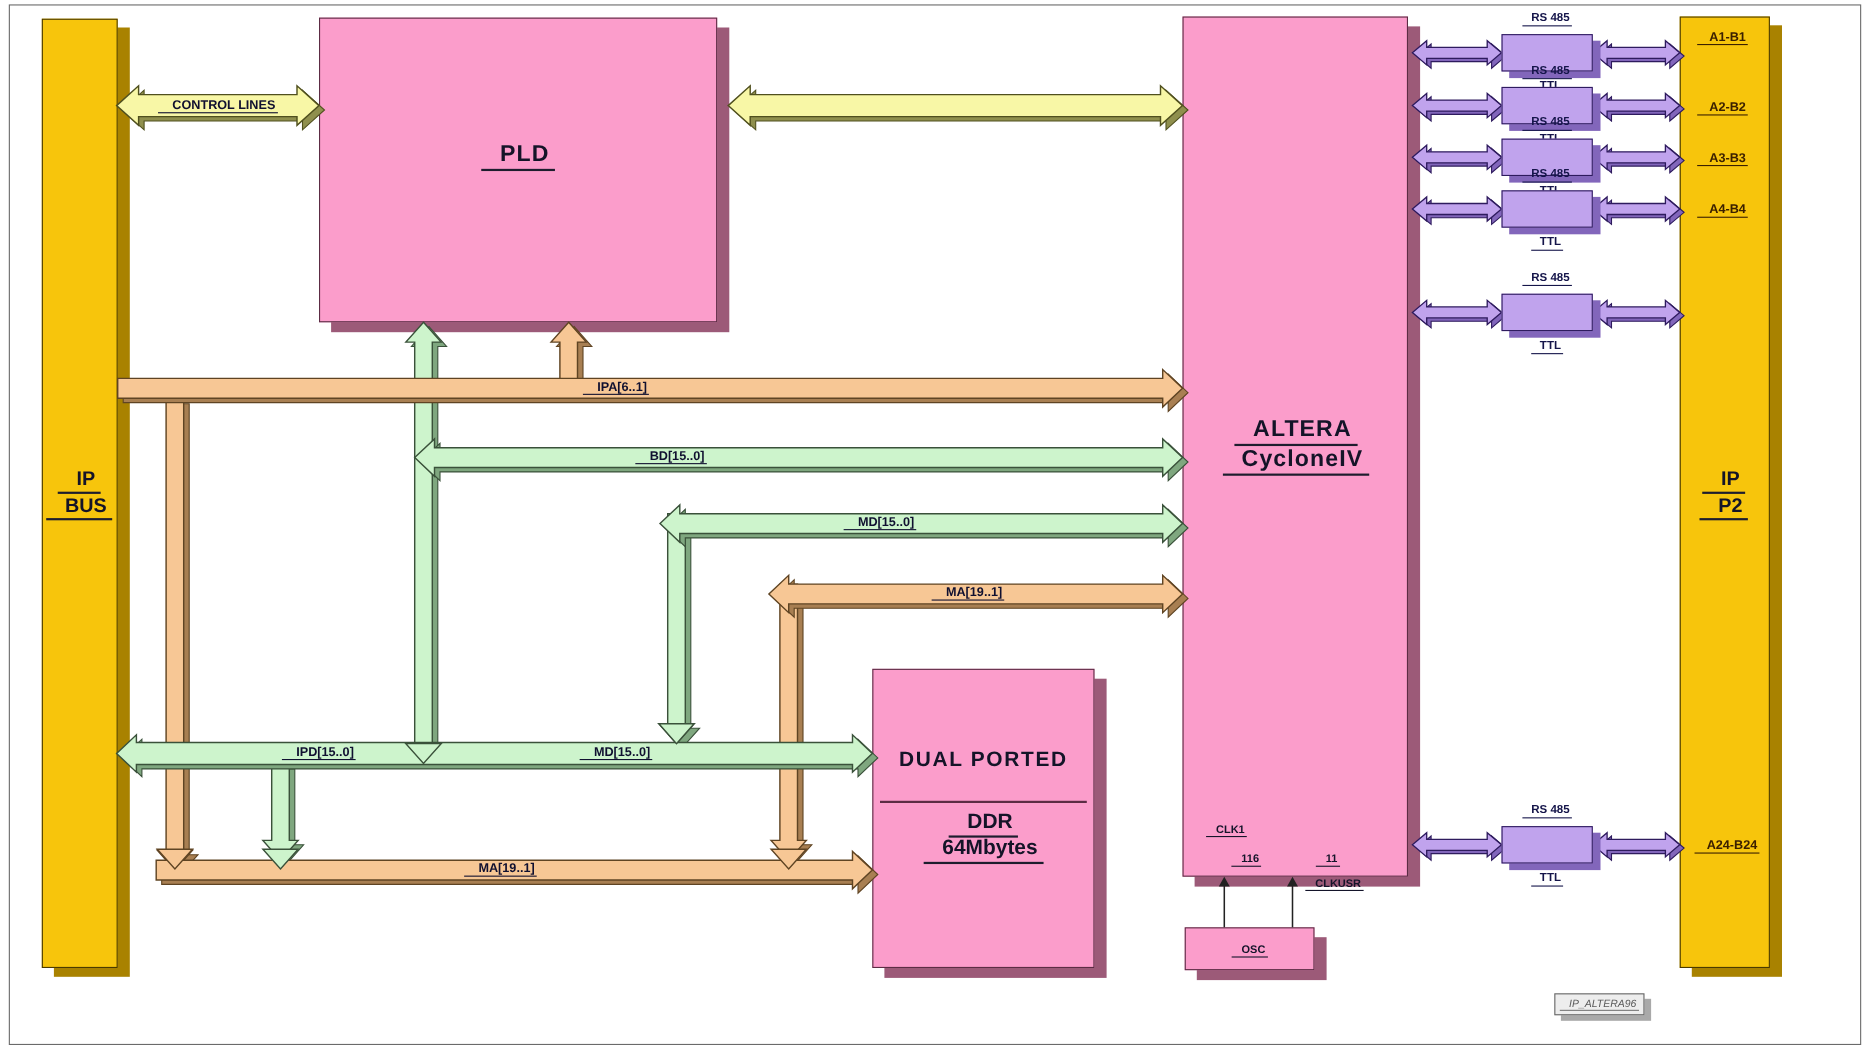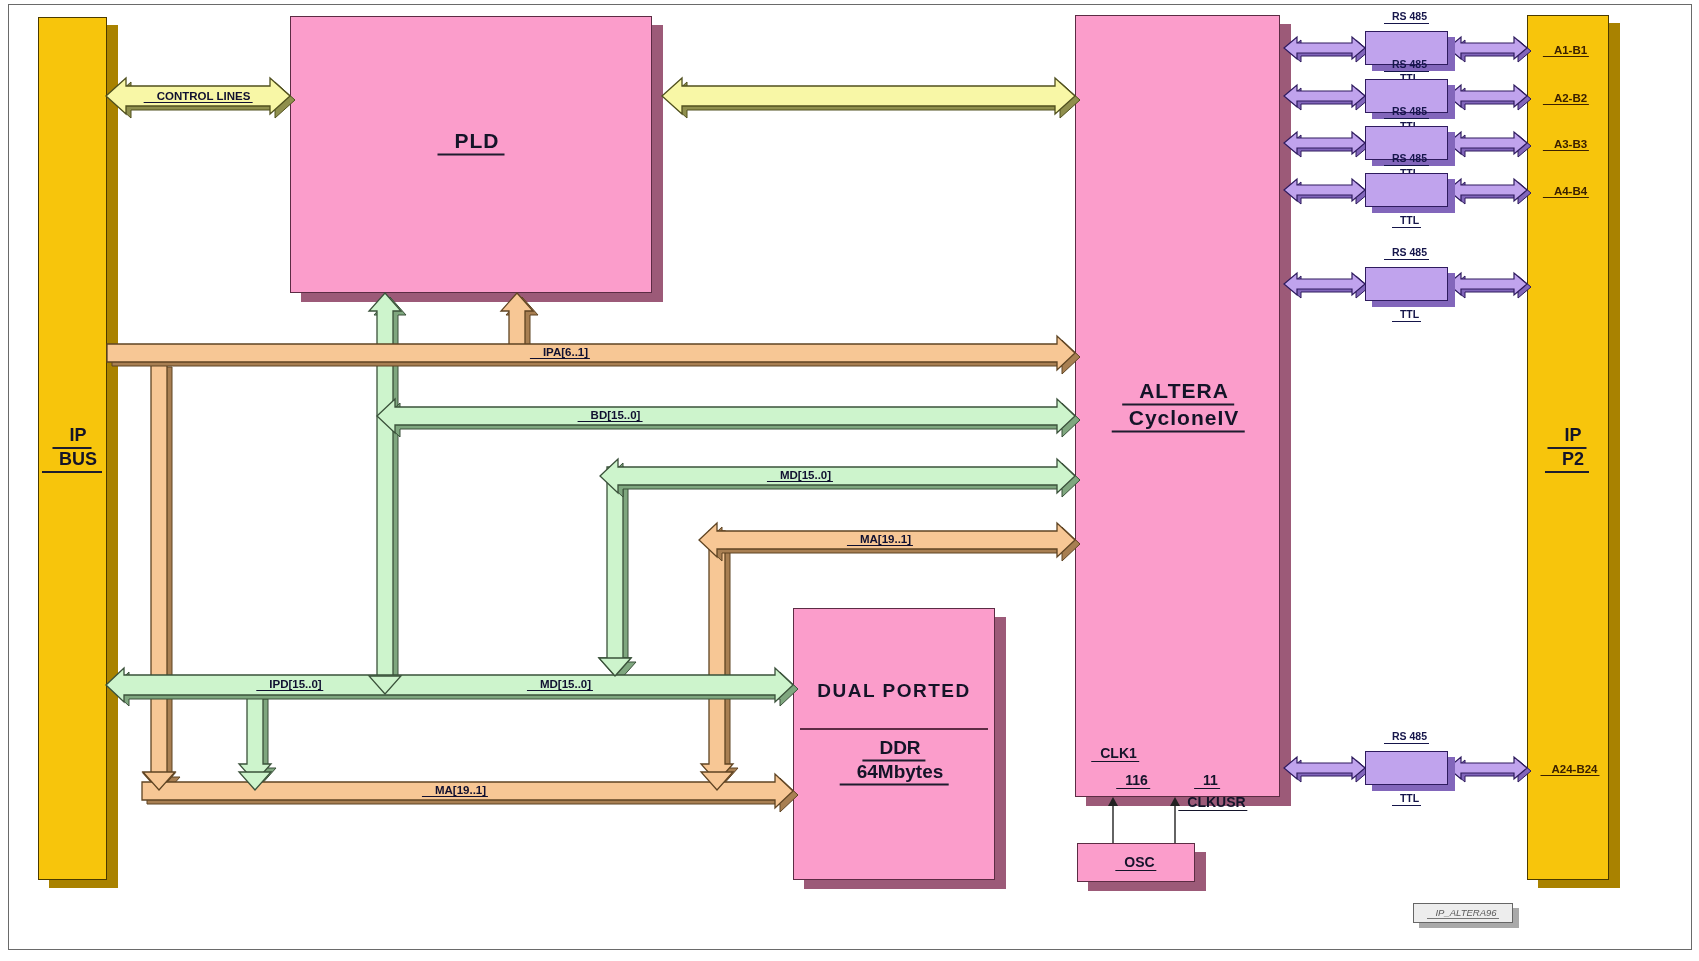--- a/index.html
+++ b/index.html
@@ -11,21 +11,21 @@
   .pink{background:#FB9DCB;border:1.4px solid #5c2c44;box-shadow:11px 9px 0 0 #9C5A78;}
   .purp{background:#C0A3ED;border:1.3px solid #2e1b5e;box-shadow:7px 6px 0 0 #8266BB;}
   .plate{background:#EDEDED;border:1.2px solid #666;box-shadow:6px 5px 0 0 #A9A9A9;}
   .lbl{position:absolute;transform:translate(-50%,-50%);white-space:nowrap;color:#141428;
        text-align:center;z-index:30;}
   .u{border-bottom:2px solid #1d1d2e;padding:0 5px 1px 17px;display:inline-block;}
   .net{font-size:11.5px;font-weight:bold;color:#101030;border-bottom:1.5px solid #101030;
        padding:0 2px 0 13px;}
   .port{font-size:11.5px;font-weight:bold;color:#3b2000;border-bottom:1.5px solid #3b2000;
         padding:0 2px 0 11px;}
-  .pin{font-size:14px;font-weight:bold;color:#14142a;border-bottom:1.5px solid #14142a;
+  .pin{font-size:10px;font-weight:bold;color:#14142a;border-bottom:1.5px solid #14142a;
        padding:0 2px 0 9px;}
   .big{font-size:21px;font-weight:bold;letter-spacing:1px;}
   .med{font-size:18px;font-weight:bold;}
   .rsbox{display:flex;flex-direction:column;align-items:center;justify-content:center;
          z-index:25;}
   .rsbox span{font-size:10.5px;font-weight:bold;color:#15154a;line-height:1.2;
               border-bottom:1.4px solid #15154a;padding:0 2px 0 8px;}
   .ddrline{position:absolute;left:6px;right:6px;top:119px;border-top:2px solid #5c2c44;}
   svg.wires{position:absolute;left:0;top:0;z-index:20;}
   .f-ye{fill:#F8F7A6;stroke:#50501e;stroke-width:1.3;}
@@ -74,21 +74,21 @@
   </div>
   <div class="blk purp rsbox" style="left:1365px;top:267px;width:83px;height:34px;">
     <span>RS 485</span>
     <span>TTL</span>
   </div>
   <div class="blk purp rsbox" style="left:1365px;top:751px;width:83px;height:34px;">
     <span>RS 485</span>
     <span>TTL</span>
   </div>
 
-  <div class="blk plate" style="left:1413px;top:903px;width:100px;height:20px;display:flex;align-items:center;justify-content:center;">
+  <div class="blk plate" style="left:1413px;top:903px;width:82px;height:20px;display:flex;align-items:center;justify-content:center;">
     <span class="platelbl">IP_ALTERA96</span>
   </div>
 
   <svg class="wires" width="1699" height="961" viewBox="0 0 1699 961">
     <defs>
       <polygon id="ctrl1" points="106,96 126,78 126,86 270,86 270,78 290,96 270,114 270,106 126,106 126,114"></polygon>
       <polygon id="ctrl2" points="662,96 682,78 682,86 1055,86 1055,78 1075,96 1055,114 1055,106 682,106 682,114"></polygon>
       <polygon id="ipa" points="107,344 1057,344 1057,336 1075,353 1057,370 1057,362 107,362"></polygon>
       <polygon id="bd" points="377,416 395,399 395,407 1057,407 1057,399 1075,416 1057,433 1057,425 395,425 395,433"></polygon>
       <polygon id="mdU" points="600,476 618,459 618,467 1057,467 1057,459 1075,476 1057,493 1057,485 618,485 618,493"></polygon>
@@ -244,21 +244,21 @@
 
   <div class="lbl" style="left:1115px;top:753px;">
     <span class="pin">CLK1</span></div>
   <div class="lbl" style="left:1133px;top:780px;">
     <span class="pin">116</span></div>
   <div class="lbl" style="left:1213px;top:754px;margin-top:48px;">
     <span class="pin">CLKUSR</span></div>
   <div class="lbl" style="left:1207px;top:780px;">
     <span class="pin">11</span></div>
 
-  <div class="lbl" style="left:1566px;top:49px;">
+  <div class="lbl" style="left:1566px;top:33px;">
     <span class="port">A1-B1</span></div>
   <div class="lbl" style="left:1566px;top:97px;">
     <span class="port">A2-B2</span></div>
   <div class="lbl" style="left:1566px;top:143px;">
     <span class="port">A3-B3</span></div>
   <div class="lbl" style="left:1566px;top:190px;">
     <span class="port">A4-B4</span></div>
   <div class="lbl" style="left:1570px;top:768px;text-align:right;">
     <span class="port">A24-B24</span></div>
 </div>

